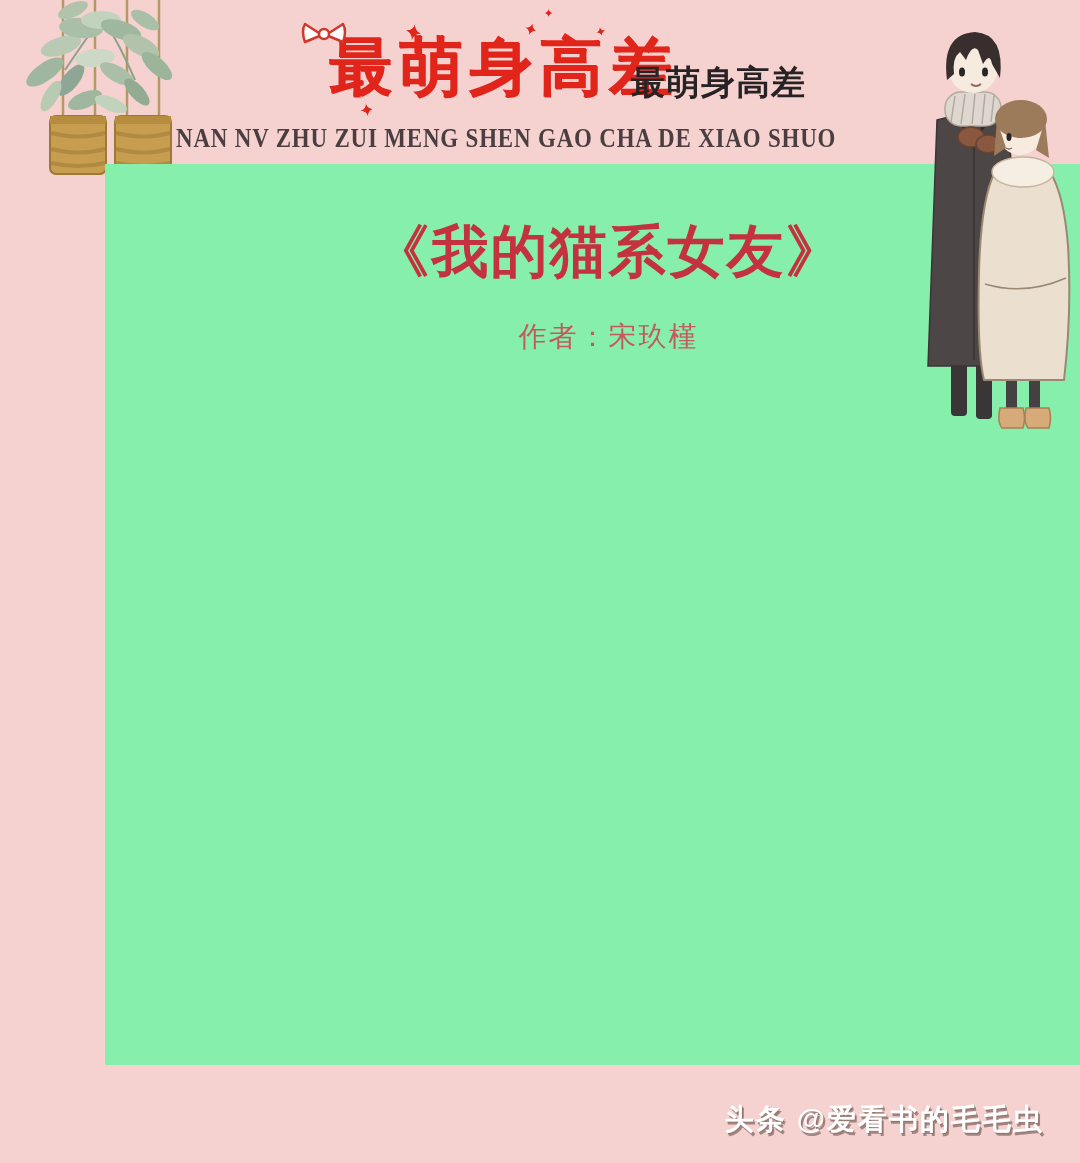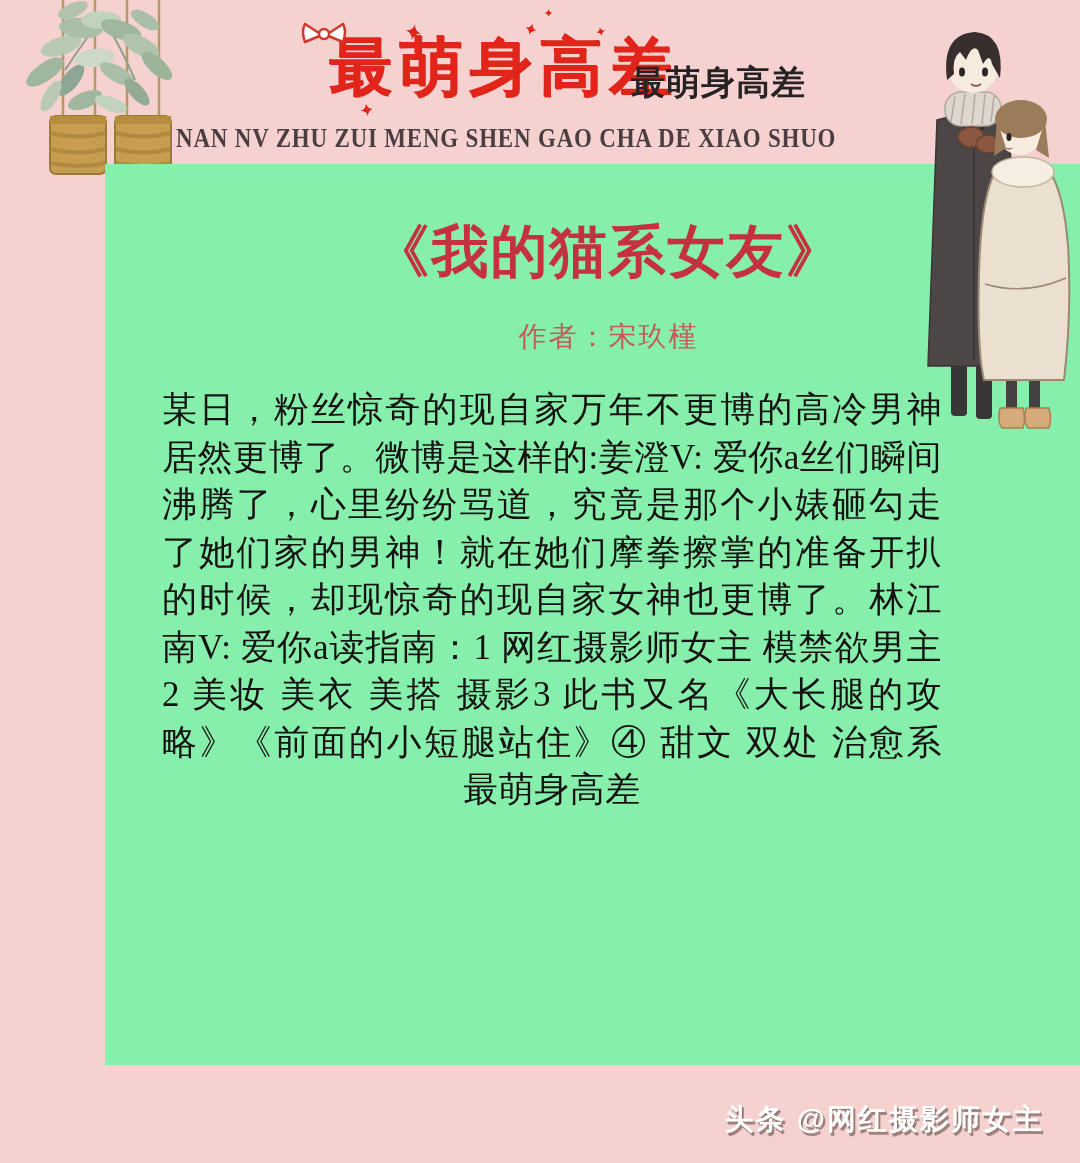--- a/index.html
+++ b/index.html
@@ -136,21 +136,20 @@
       <path d="M91,149 q28,7 54,0" stroke="#a8823c" stroke-width="4" fill="none" opacity="0.7"></path>
       <path d="M91,163 q28,6 54,0" stroke="#a8823c" stroke-width="4" fill="none" opacity="0.7"></path>
       <rect x="90" y="116" width="56" height="8" fill="#b68c3e"></rect>
     </g>
   </svg>
 </div>
 
 <div class="abs card">
   <div class="abs book-title">《我的猫系女友》</div>
   <div class="abs author">作者：宋玖槿</div>
-  <div class="abs description">某日，粉丝惊奇的现自家万年不更博的高冷男神居然更博了。微博是这样的:姜澄V: 爱你a丝们瞬间沸腾了，心里纷纷骂道，究竟是那个小婊砸勾走了她们家的男神！就在她们摩拳擦掌的准备开扒的时候，却现惊奇的现自家女神也更博了。林江南V: 爱你a读指南：1 网红摄影师女主 模禁欲男主2 美妆 美衣 美搭 摄影3 此书又名《大长腿的攻略》《前面的小短腿站住》④ 甜文 双处 治愈系 最萌身高差</div>
 </div>
 
 <div class="abs main-title">最萌身高差</div>
 <div class="abs sub-title">最萌身高差</div>
 <div class="abs pinyin">NAN NV ZHU ZUI MENG SHEN GAO CHA DE XIAO SHUO</div>
 
 <div class="abs bow-wrap">
   <svg width="48" height="34" viewBox="0 0 48 34">
     <path d="M22,17 L5,6 Q1,13 5,24 Z" fill="#ffffff" stroke="#d2372b" stroke-width="2.5" stroke-linejoin="round"></path>
     <path d="M26,17 L43,6 Q47,13 43,24 Z" fill="#ffffff" stroke="#d2372b" stroke-width="2.5" stroke-linejoin="round"></path>
@@ -195,13 +194,13 @@
       <path d="M94,100 L91,136 L103,128 Z" fill="#9c7b5b"></path>
       <path d="M142,100 L146,138 L133,130 Z" fill="#9c7b5b"></path>
       <ellipse cx="106" cy="117" rx="2.5" ry="4" fill="#2b2424"></ellipse>
       <path d="M103,128 q3,2 6,0" stroke="#8a6a5c" stroke-width="1.5" fill="none"></path>
       <path d="M97,388 q-3,14 2,20 l21,0 q3,-10 0,-20 z" fill="#d7aa7a" stroke="#a97f52" stroke-width="1.5"></path>
       <path d="M123,388 q-3,14 2,20 l21,0 q3,-10 0,-20 z" fill="#d7aa7a" stroke="#a97f52" stroke-width="1.5"></path>
     </g>
   </svg>
 </div>
 
-<div class="abs watermark">头条 @网红摄影师女主</div>
+<div class="abs watermark">头条 @爱看书的毛毛虫</div>
 
 </body></html>

